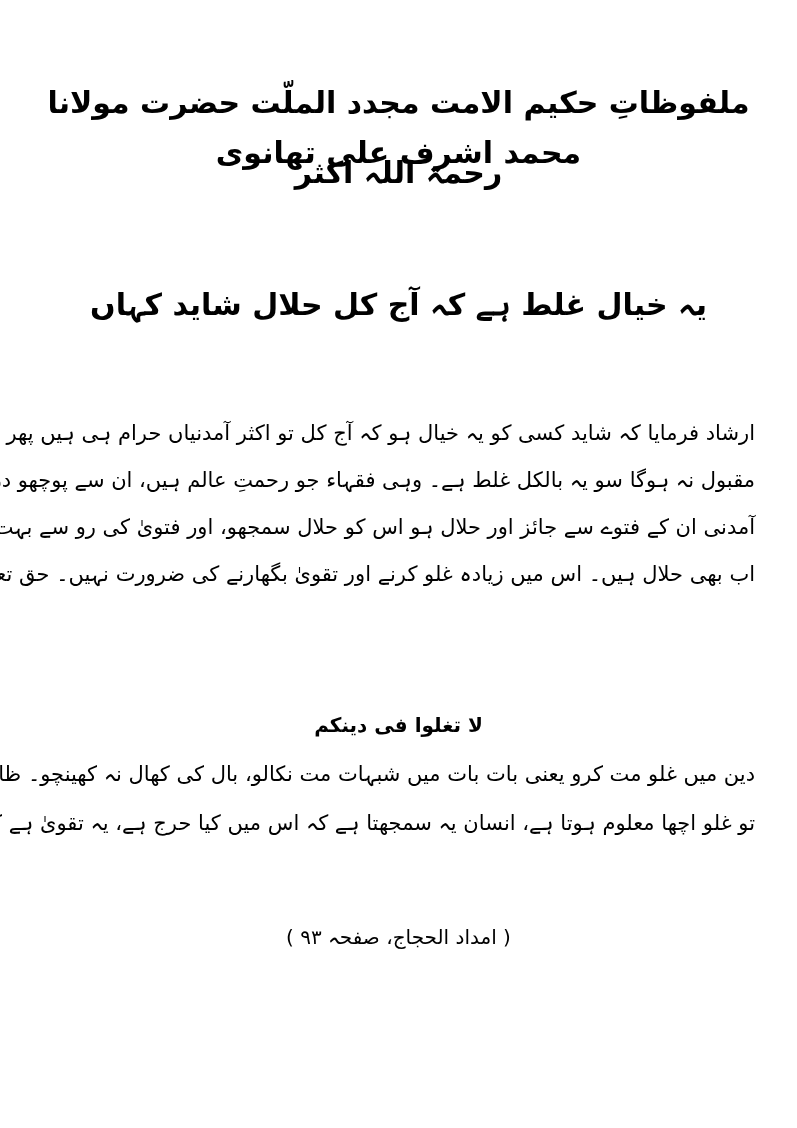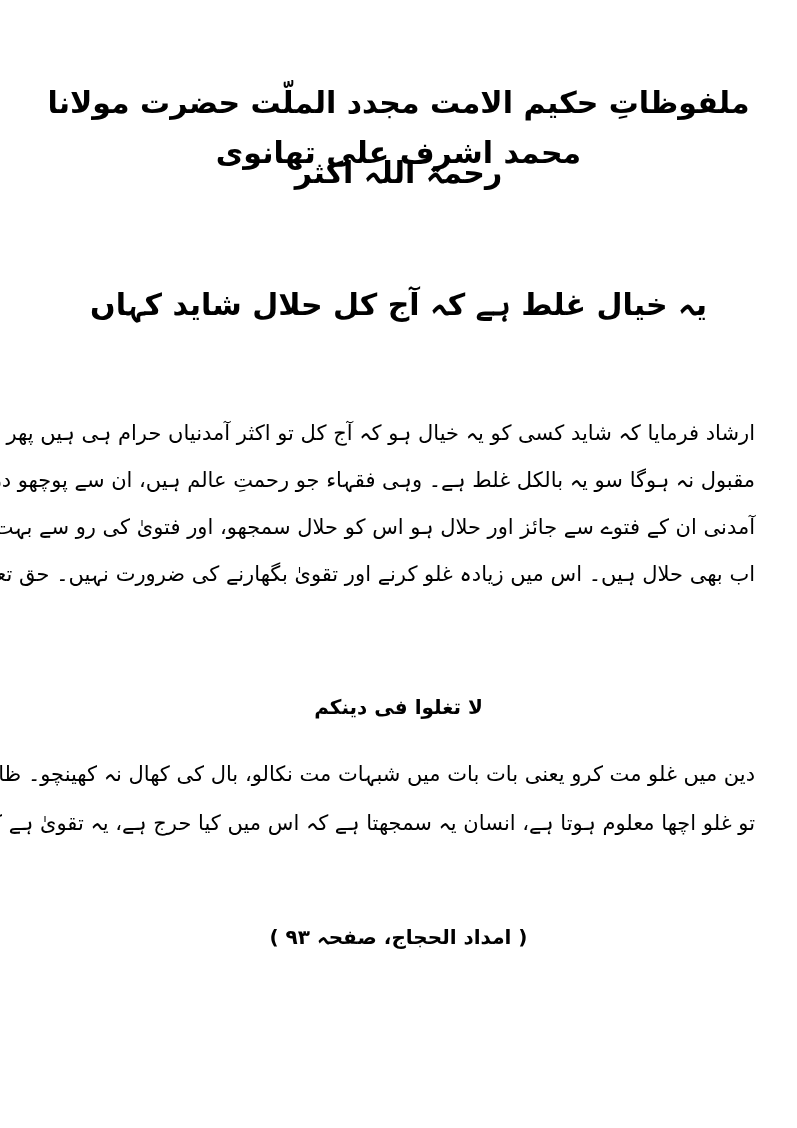--- a/index.html
+++ b/index.html
@@ -7,25 +7,25 @@
       font-family: "DejaVu Sans", sans-serif; color: #000; }
     .page { position: absolute; inset: 0; direction: rtl; }
     .title { position: absolute; left: 40px; right: 40px; text-align: center;
       font-weight: bold; }
     .t1 { top: 78px; font-size: 30px; line-height: 50px; }
     .t2 { top: 148px; font-size: 30px; line-height: 50px; }
     .t3 { top: 280px; font-size: 30px; line-height: 50px; }
     .para { position: absolute; left: 42px; right: 42px; font-size: 21px;
       text-align: justify; text-align-last: right; }
     .p1 { top: 410px; line-height: 47px; }
-    .quote { position: absolute; left: 40px; right: 40px; top: 695px;
+    .quote { position: absolute; left: 40px; right: 40px; top: 713px;
       text-align: center; font-size: 20px; font-weight: bold; }
     .p2 { top: 750px; line-height: 49px; }
     .ref { position: absolute; left: 40px; right: 40px; top: 925px;
-      text-align: center; font-size: 20px; font-weight: bold; }
+      text-align: center; font-size: 20px; font-weight: normal; }
     .series { position: absolute; left: 42px; top: 982px; font-size: 20px;
       font-weight: bold; direction: rtl; }
     .line { display: block; white-space: nowrap; }
   </style>
 </head>
 <body>
 
 <div class="page">
   <div class="title t1">ملفوظاتِ حکیم الامت مجدد الملّت حضرت مولانا محمد اشرف علی تھانوی</div>
   <div class="title t2">رحمۃ اللہ اکثر</div>

